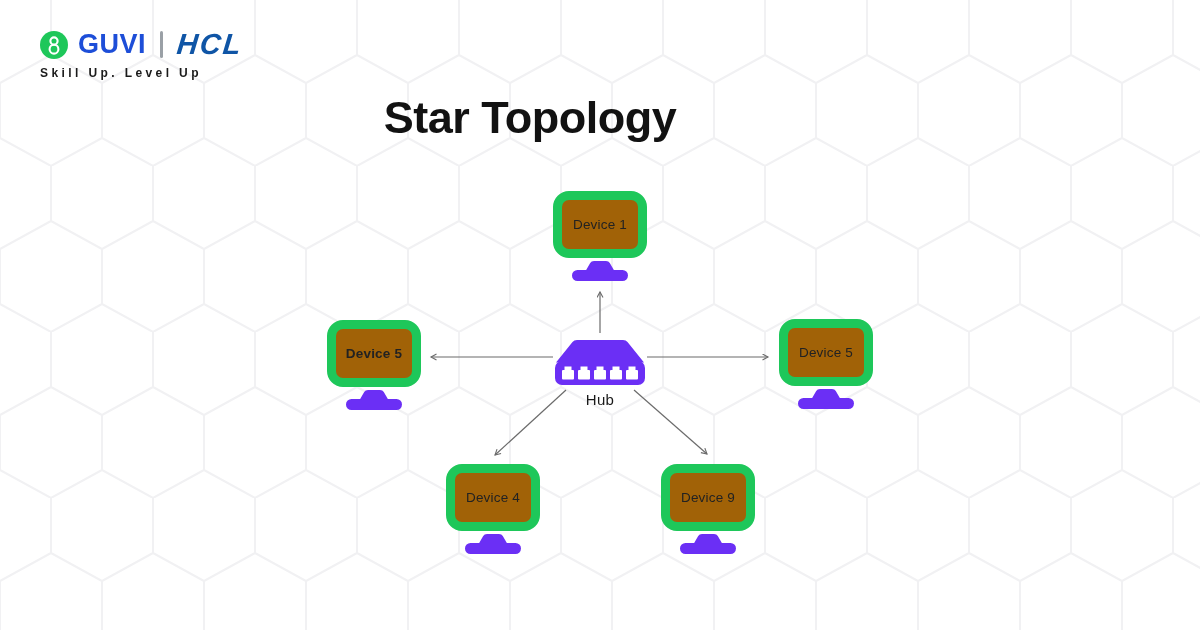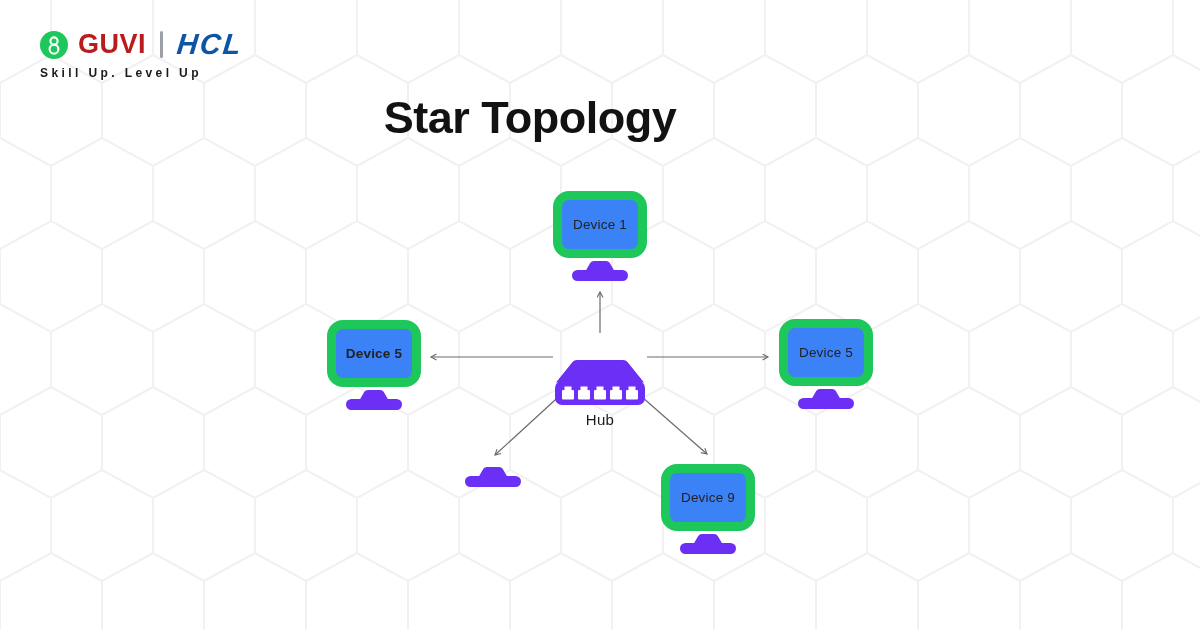--- a/index.html
+++ b/index.html
@@ -23,21 +23,21 @@
     position:absolute;left:0;top:0;width:1200px;height:630px;
     pointer-events:none;
   }
   
   .brand{
     position:absolute;left:40px;top:28px;
   }
   .brand-row{display:flex;align-items:center;gap:10px;}
   .guvi-icon{width:28px;height:28px;display:block;}
   .guvi-text{
-    font-size:27px;font-weight:700;color:#b91c1c;letter-spacing:.5px;
+    font-size:27px;font-weight:700;color:#1d4ed8;letter-spacing:.5px;
   }
   .logo-divider{
     width:3px;height:27px;background:#9aa0a6;border-radius:2px;margin:0 4px;
   }
   .hcl-text{
     font-size:29px;font-weight:800;font-style:italic;
     color:var(--hcl-blue);letter-spacing:2px;transform:skewX(-6deg);
   }
   .brand-tagline{
     margin-top:5px;
@@ -52,33 +52,33 @@
     color:var(--title-black);
   }
   
   .connections{
     position:absolute;left:0;top:0;width:1200px;height:630px;
     pointer-events:none;
   }
   .device{position:absolute;width:94px;}
   .monitor{
     width:94px;height:67px;
-    background:#3b82f6;
+    background:#a16207;
     border:9px solid var(--device-border-green);
     border-radius:16px;
     display:flex;align-items:center;justify-content:center;
     font-size:13.5px;color:#222;letter-spacing:.2px;
   }
   .stand{display:block;margin:3px auto 0;}
   .device-1{left:553px;top:191px;}
   .device-2{left:779px;top:319px;}
   .device-3{left:661px;top:464px;}
   .device-4{left:446px;top:464px;}
   .device-5{left:327px;top:320px;font-weight:bold;}
-  .hub{position:absolute;left:555px;top:360px;width:90px;}
+  .hub{position:absolute;left:555px;top:340px;width:90px;}
   .hub svg{display:block;}
   .hub-label{
     margin-top:6px;text-align:center;
     font-size:15px;color:#1a1a1a;letter-spacing:.3px;
   }
 </style>
 </head>
 <body>
 
 <svg class="bg-pattern" viewBox="0 0 1200 630" aria-hidden="true">
@@ -183,20 +183,23 @@
   </div>
   <svg class="stand" width="56" height="20" viewBox="0 0 56 20">
     <g style="fill:var(--accent-purple)">
         <rect x="0" y="9" width="56" height="11" rx="5.5"></rect>
         <path d="M13,11 L18.2,2 Q19.3,0 22,0 L34,0 Q36.7,0 37.8,2 L43,11 Z"></path>
       </g>
   </svg>
 </div>
 
 <div class="device device-4">
+  <div class="monitor">
+    <span>Device 4</span>
+  </div>
   <svg class="stand" width="56" height="20" viewBox="0 0 56 20">
     <g style="fill:var(--accent-purple)">
         <rect x="0" y="9" width="56" height="11" rx="5.5"></rect>
         <path d="M13,11 L18.2,2 Q19.3,0 22,0 L34,0 Q36.7,0 37.8,2 L43,11 Z"></path>
       </g>
   </svg>
 </div>
 
 <div class="device device-5">
   <div class="monitor">

